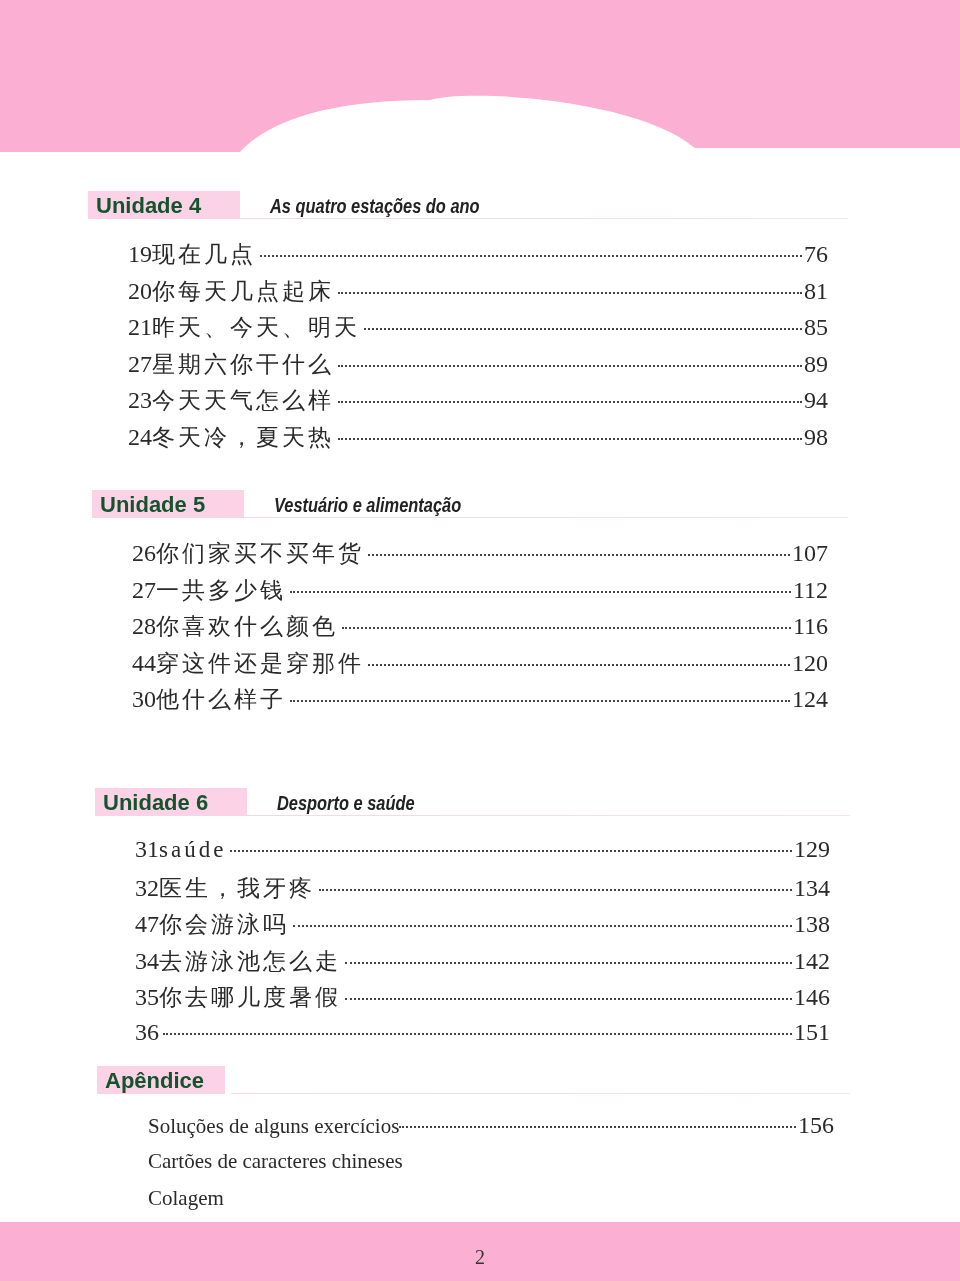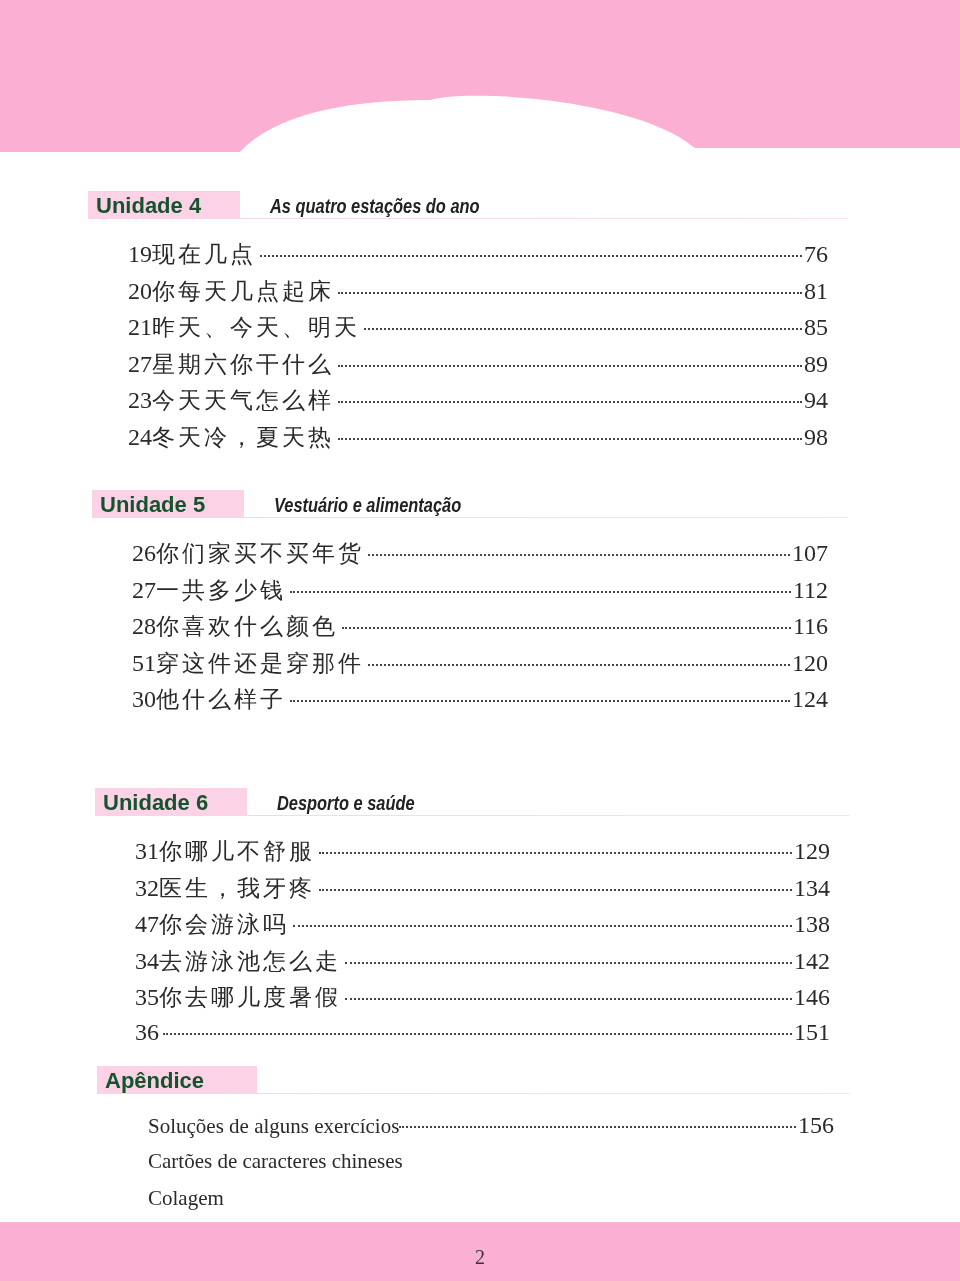--- a/index.html
+++ b/index.html
@@ -18,21 +18,21 @@
                 font-family:"Liberation Sans", sans-serif; font-weight:bold; font-style:italic;
                 font-size:20px; color:#222; transform:scaleX(0.82); transform-origin:left center; }
   .unit-rule { position:absolute; left:152px; right:0; bottom:2px; height:1px;
                background:linear-gradient(to right,#f3d8e4,#f7e4ec); }
   .lessons { list-style:none; margin:12px; padding:0; position:absolute; left:8px; right:8px;text-align:right; }
   .lesson { display:flex; align-items:baseline; height:36.6px; font-size:24px; }
   .lesson-num { width:44px; flex:none; }
   .lesson-title { flex:none; letter-spacing:3px; font-size:23px; }
   .leader { flex:1; border-bottom:2px dotted #444; margin:0 2px 0 4px; transform:translateY(-5px); }
   .lesson-page { flex:none; }
-  .appendix-label { width:160px; }
+  .appendix-label { width:128px; }
   .appx-items { list-style:none; margin:16px; padding:0; position:absolute; left:44px; right:0; }
   .appx-item { display:flex; align-items:baseline; height:37px; font-size:21px; }
   .appx-item .leader { margin-left:0; }
 </style>
 </head>
 <body>
 
 <svg class="top-band" width="960" height="152" viewBox="0 0 960 152">
   <path d="M0 0 H960 V148 H695 C640 100 470 88 430 100 C330 100 270 120 240 152 H0 Z" fill="#fbb0d3"></path>
 </svg>
@@ -102,21 +102,21 @@
         <span class="leader"></span>
         <span class="lesson-page">112</span>
       </li>
     <li class="lesson">
         <span class="lesson-num">28</span>
         <span class="lesson-title">你喜欢什么颜色</span>
         <span class="leader"></span>
         <span class="lesson-page">116</span>
       </li>
     <li class="lesson">
-        <span class="lesson-num">51</span>
+        <span class="lesson-num">44</span>
         <span class="lesson-title">穿这件还是穿那件</span>
         <span class="leader"></span>
         <span class="lesson-page">120</span>
       </li>
     <li class="lesson">
         <span class="lesson-num">30</span>
         <span class="lesson-title">他什么样子</span>
         <span class="leader"></span>
         <span class="lesson-page">124</span>
       </li>
@@ -125,21 +125,21 @@
 
 <section class="unit" style="top:788px; left:95px; width:755px;">
   <div class="unit-head">
     <div class="unit-label">Unidade 6</div>
     <div class="unit-title">Desporto e saúde</div>
     <div class="unit-rule"></div>
   </div>
   <ul class="lessons" style="top:36px;">
     <li class="lesson">
         <span class="lesson-num">31</span>
-        <span class="lesson-title">你哪儿不舒服</span>
+        <span class="lesson-title">saúde</span>
         <span class="leader"></span>
         <span class="lesson-page">129</span>
       </li>
     <li class="lesson">
         <span class="lesson-num">32</span>
         <span class="lesson-title">医生，我牙疼</span>
         <span class="leader"></span>
         <span class="lesson-page">134</span>
       </li>
     <li class="lesson">

